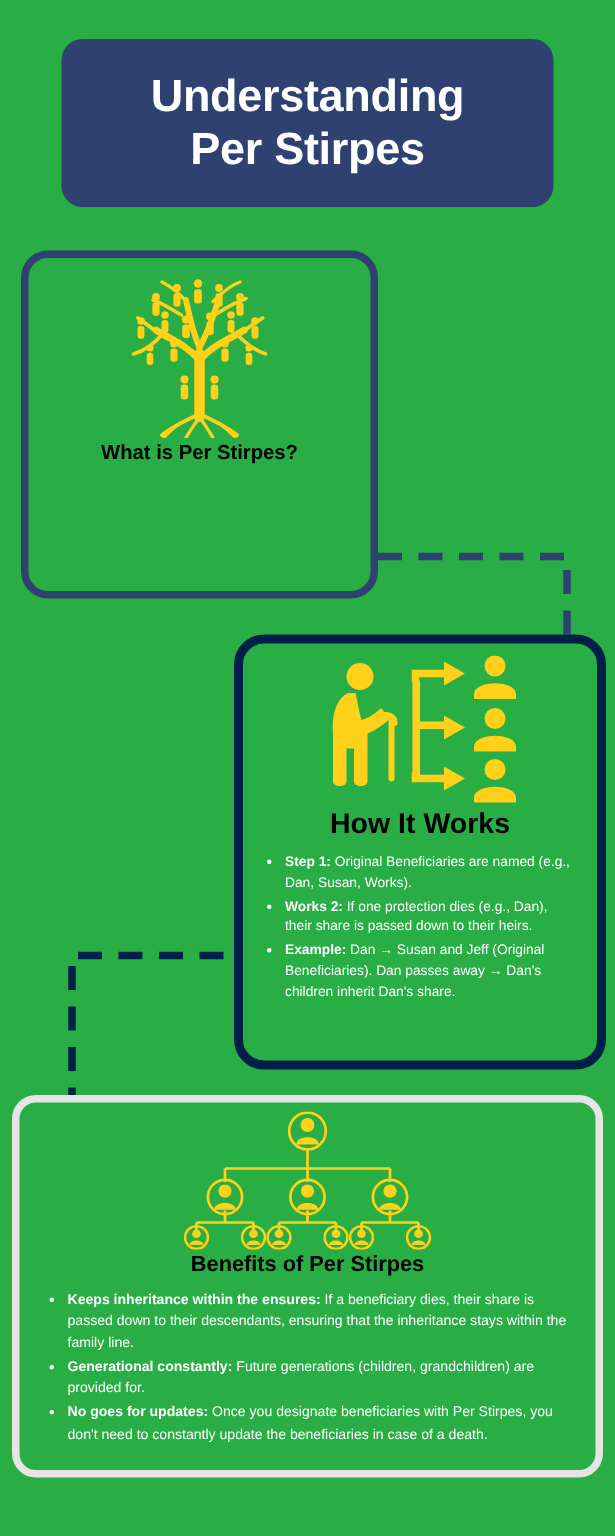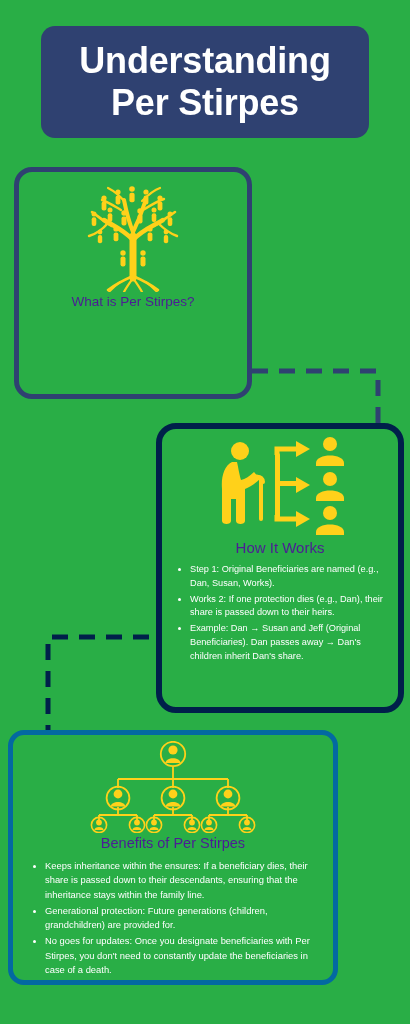--- a/index.html
+++ b/index.html
@@ -39,21 +39,21 @@
     height: 112px;
     background: #2f4171;
     border-radius: 14px;
     display: flex;
     align-items: center;
     justify-content: center;
     z-index: 3;
   }
   .header-title {
     color: #ffffff;
-    font-size: 36px;
+    font-size: 30px;
     font-weight: bold;
     line-height: 1.18;
     text-align: center;
     letter-spacing: -0.2px;
     white-space: pre-line;
   }
 
   
   .card {
     position: absolute;
@@ -76,48 +76,48 @@
     width: 248px;
     height: 290px;
     border: 6px solid #00204a;
     border-radius: 20px;
     padding: 8px 12px 10px;
     z-index: 4;
   }
   .card-3 {
     left: 8px;
     top: 730px;
-    width: 330px;
+    width: 394px;
     height: 255px;
-    border: 5px solid #0369a1;
+    border: 5px solid #e5e5e5;
     border-radius: 16px;
     padding: 6px 14px 26px;
   }
 
   .card-inner {
     width: 100%;
     height: 100%;
     display: flex;
     flex-direction: column;
     align-items: center;
   }
 
   .icon-wrap {
     display: flex;
     align-items: center;
     justify-content: center;
   }
 
   .card-title {
-    color: #4c1d95;
-    font-weight: normal;
+    color: #000000;
+    font-weight: bold;
     text-align: center;
   }
   .card-1 .card-title { font-size: 13.5px; margin-top: 2px; }
-  .card-2 .card-title { font-size: 15px; margin-top: 2px; text-align: right; }
+  .card-2 .card-title { font-size: 19px; margin-top: 2px; text-align: right; }
   .card-3 .card-title { font-size: 14.5px; margin-top: 2px; }
 
   .card-body {
     color: #ffffff;
     text-align: center;
     font-size: 9.3px;
     line-height: 1.55;
     margin-top: 7px;
     padding: 0 4px;
   }
@@ -127,21 +127,21 @@
     padding: 0 2px 0 16px;
     color: #ffffff;
     font-size: 9.2px;
     line-height: 1.5;
     width: 100%;
     box-sizing: border-box;
     text-align: left;
   }
   ul.bullets li { margin-bottom: 2px; }
   ul.bullets li::marker { font-size: 9px; }
-  .b-label { font-weight: normal; }
+  .b-label { font-weight: bold; }
 
   .card-3 ul.bullets {
     font-size: 9.4px;
     line-height: 1.52;
     padding-left: 18px;
     margin-top: 8px;
   }
 </style>
 </head>
 <body>
@@ -357,21 +357,21 @@
             </g>
           </g>
         </svg>
       </div>
       <div class="card-title">Benefits of Per Stirpes</div>
       <ul class="bullets">
         <li>
           <span class="b-label">Keeps inheritance within the ensures:</span><span> If a beneficiary dies, their share is passed down to their descendants, ensuring that the inheritance stays within the family line.</span>
         </li>
         <li>
-          <span class="b-label">Generational protection:</span><span> Future generations (children, grandchildren) are provided for.</span>
+          <span class="b-label">Generational constantly:</span><span> Future generations (children, grandchildren) are provided for.</span>
         </li>
         <li>
           <span class="b-label">No goes for updates:</span><span> Once you designate beneficiaries with Per Stirpes, you don't need to constantly update the beneficiaries in case of a death.</span>
         </li>
       </ul>
     </div>
   </div>
 
 </div>
 

